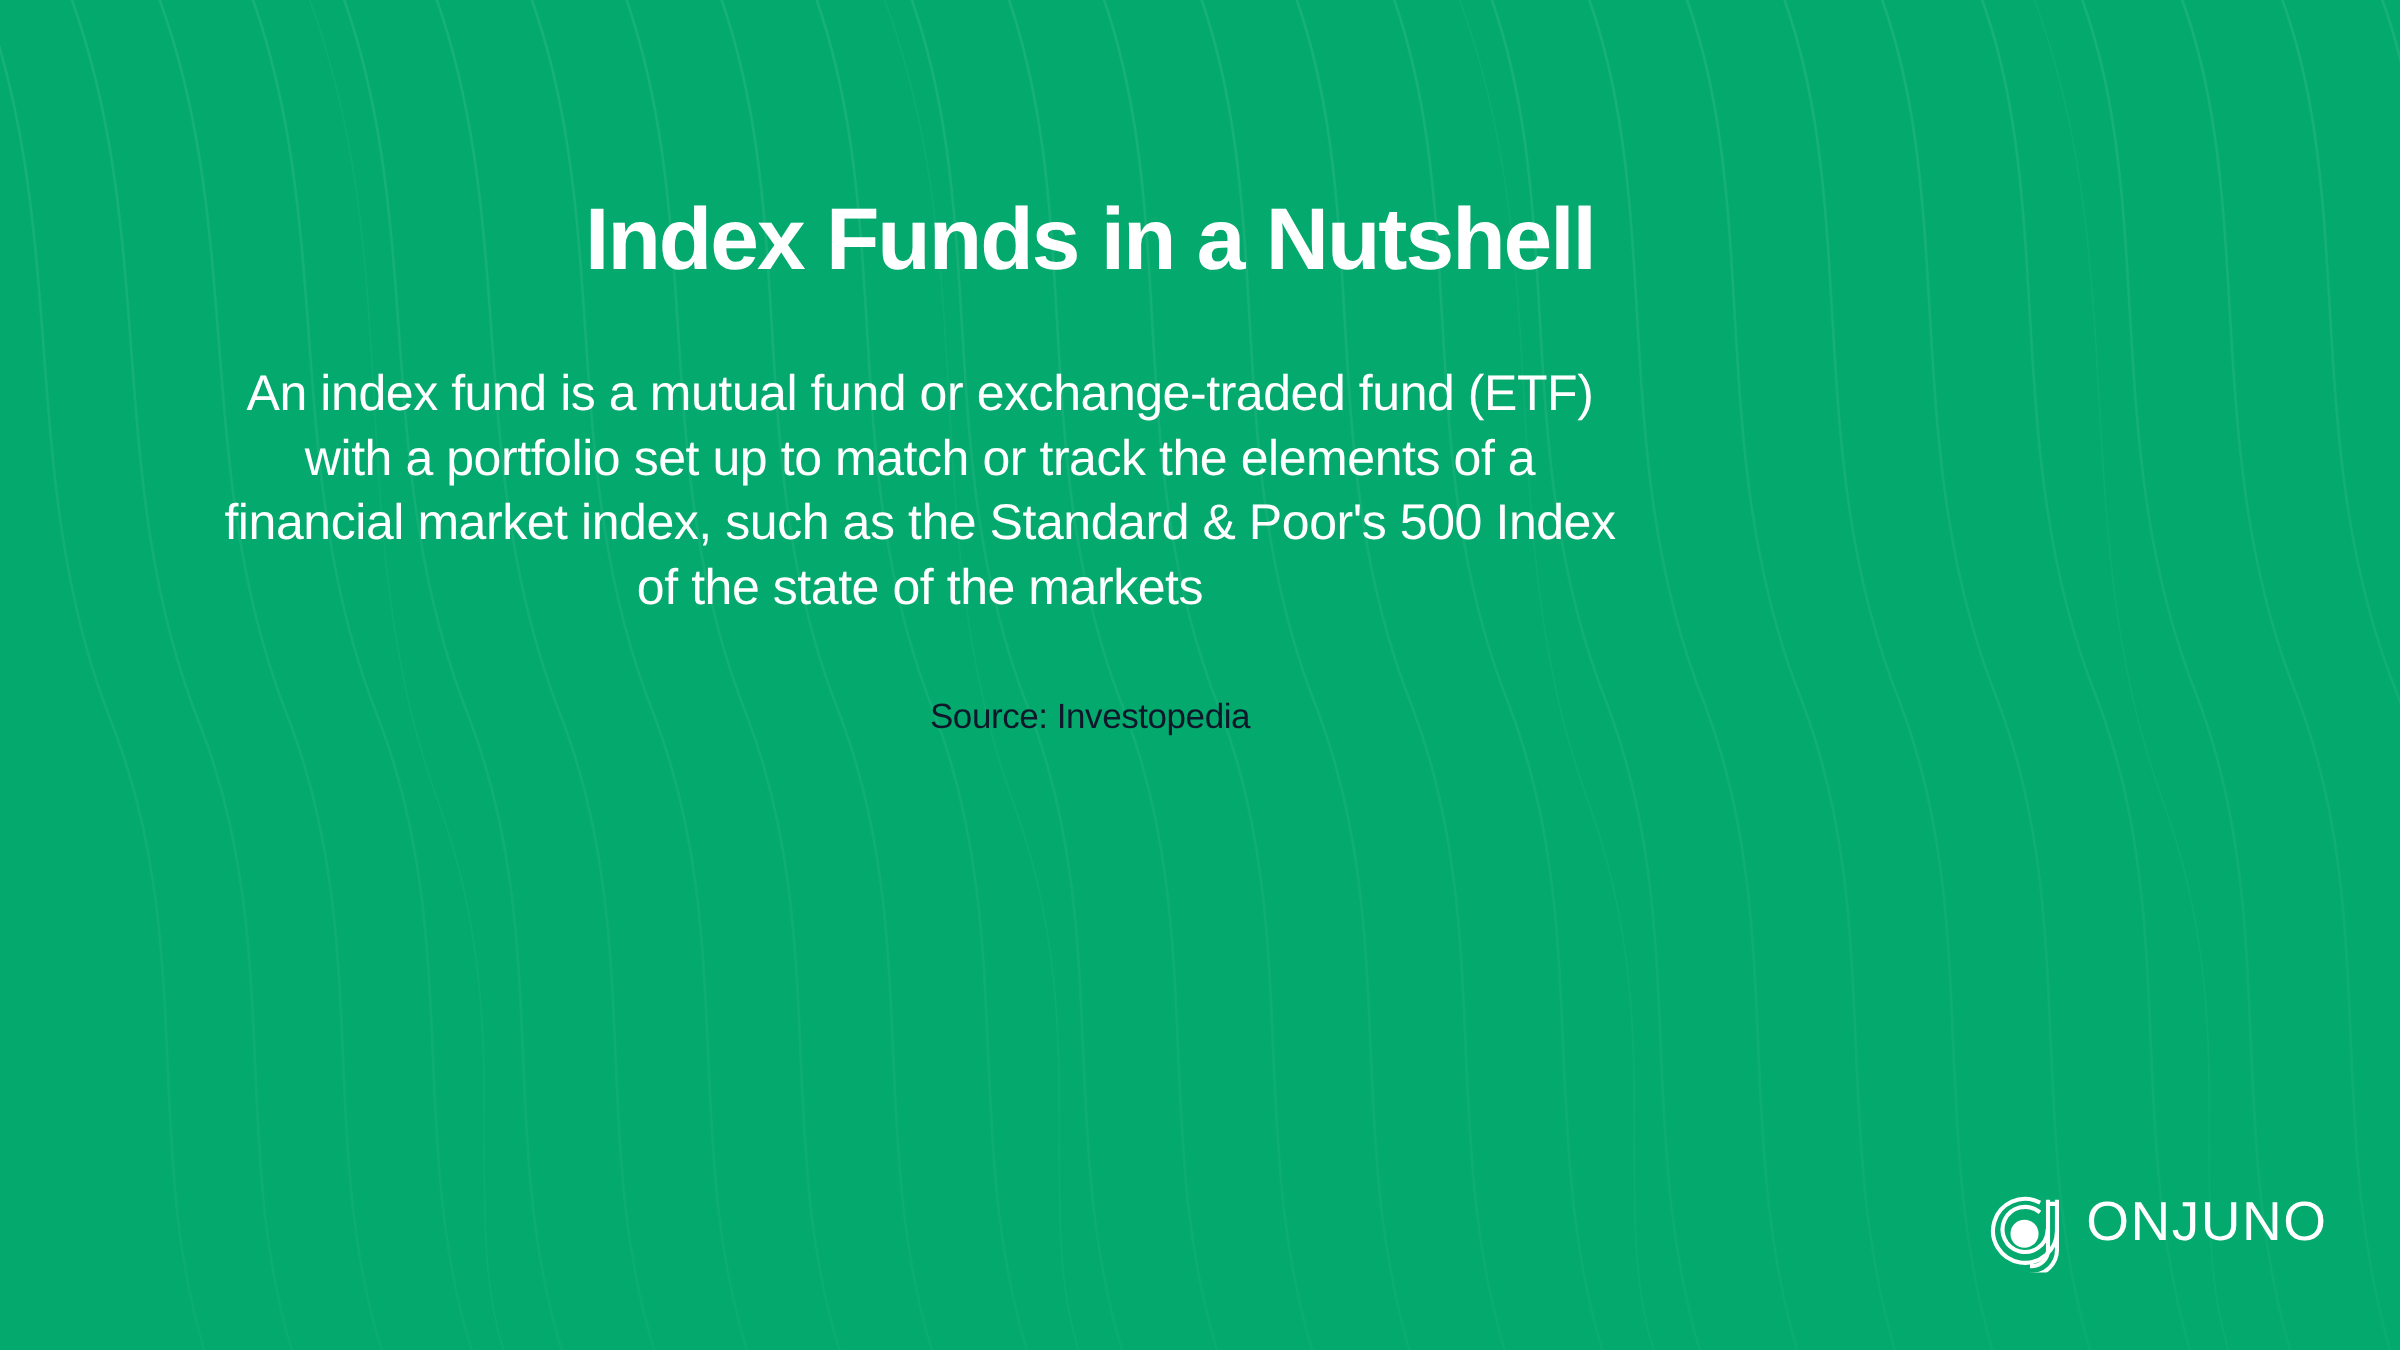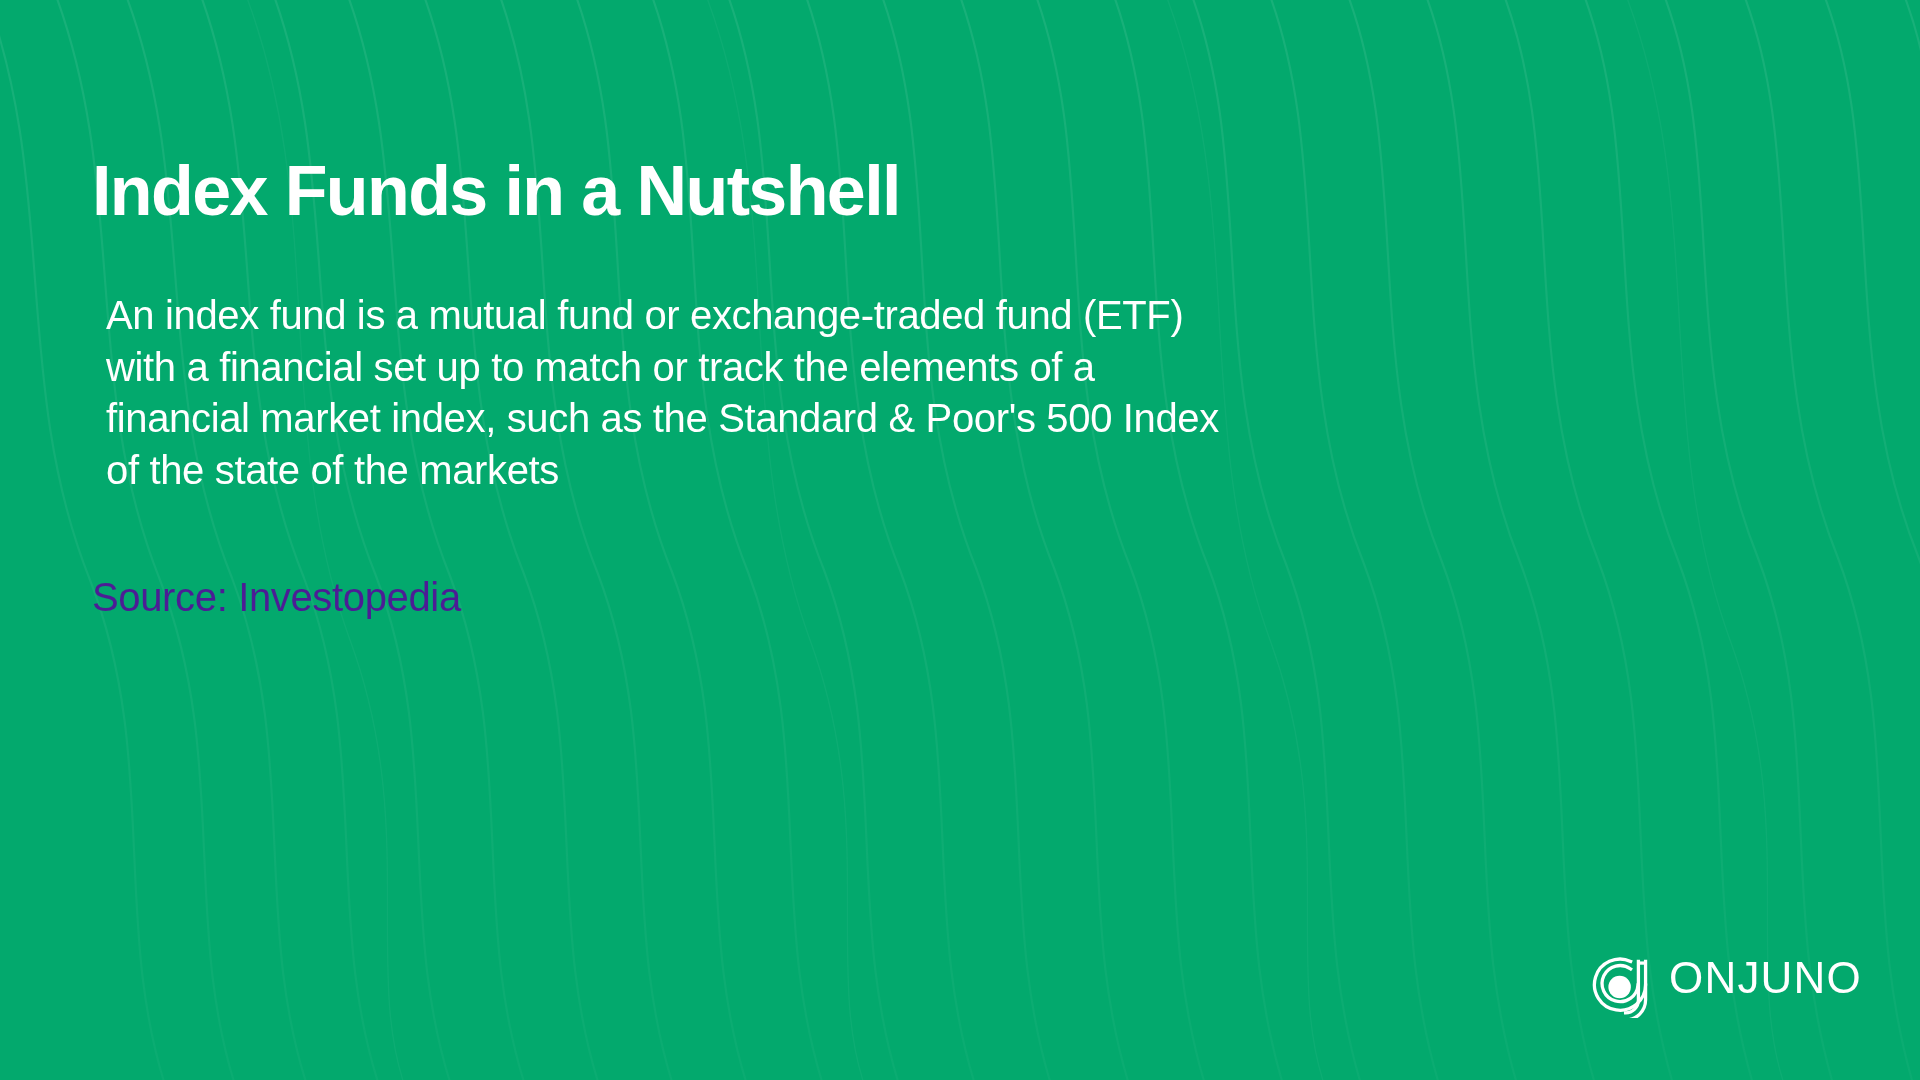--- a/index.html
+++ b/index.html
@@ -31,20 +31,21 @@
     height: 1080px;
     pointer-events: none;
   }
 
   
   #content {
     position: absolute;
     left: 92px;
     top: 150px;
     width: 1560px;
+    text-align: center;
   }
 
   #page-title {
     color: #FFFFFF;
     font-size: 70px;
     line-height: 82px;
     font-weight: 700;
     letter-spacing: -1.6px;
     margin: 0 0 58px 0;
     white-space: nowrap;
@@ -59,26 +60,26 @@
     margin: 14px;
     width: 1260px;
   }
 
   #body-paragraph .line {
     display: block;
     white-space: nowrap;
   }
 
   #source-line {
-    color: #4c1d95;
-    font-size: 40px;
+    color: #0f172a;
+    font-size: 28px;
     line-height: 51.5px;
     font-weight: 400;
     letter-spacing: -0.35px;
-    margin: 76px 0 0 0;
+    margin: 51px 0 0 0;
     white-space: nowrap;
   }
 
   
   #brand-logo {
     position: absolute;
     right: 58px;
     bottom: 58px;
     display: flex;
     align-items: flex-start;
@@ -150,21 +151,21 @@
       <path d="M 1620 -20 C 1710 200, 1650 420, 1730 640 C 1800 830, 1740 980, 1790 1100"></path>
     </g>
   </svg>
 
   <div id="content">
 
     <h1 id="page-title">Index Funds in a Nutshell</h1>
 
     <p id="body-paragraph">
       <span class="line">An index fund is a mutual fund or exchange-traded fund (ETF)</span>
-      <span class="line">with a financial set up to match or track the elements of a</span>
+      <span class="line">with a portfolio set up to match or track the elements of a</span>
       <span class="line">financial market index, such as the Standard &amp; Poor's 500 Index</span>
       <span class="line">of the state of the markets</span>
     </p>
 
     <p id="source-line">Source: Investopedia</p>
   </div>
 
   <div id="brand-logo">
     <svg id="brand-mark" viewBox="0 0 64 64" aria-hidden="true">
 

